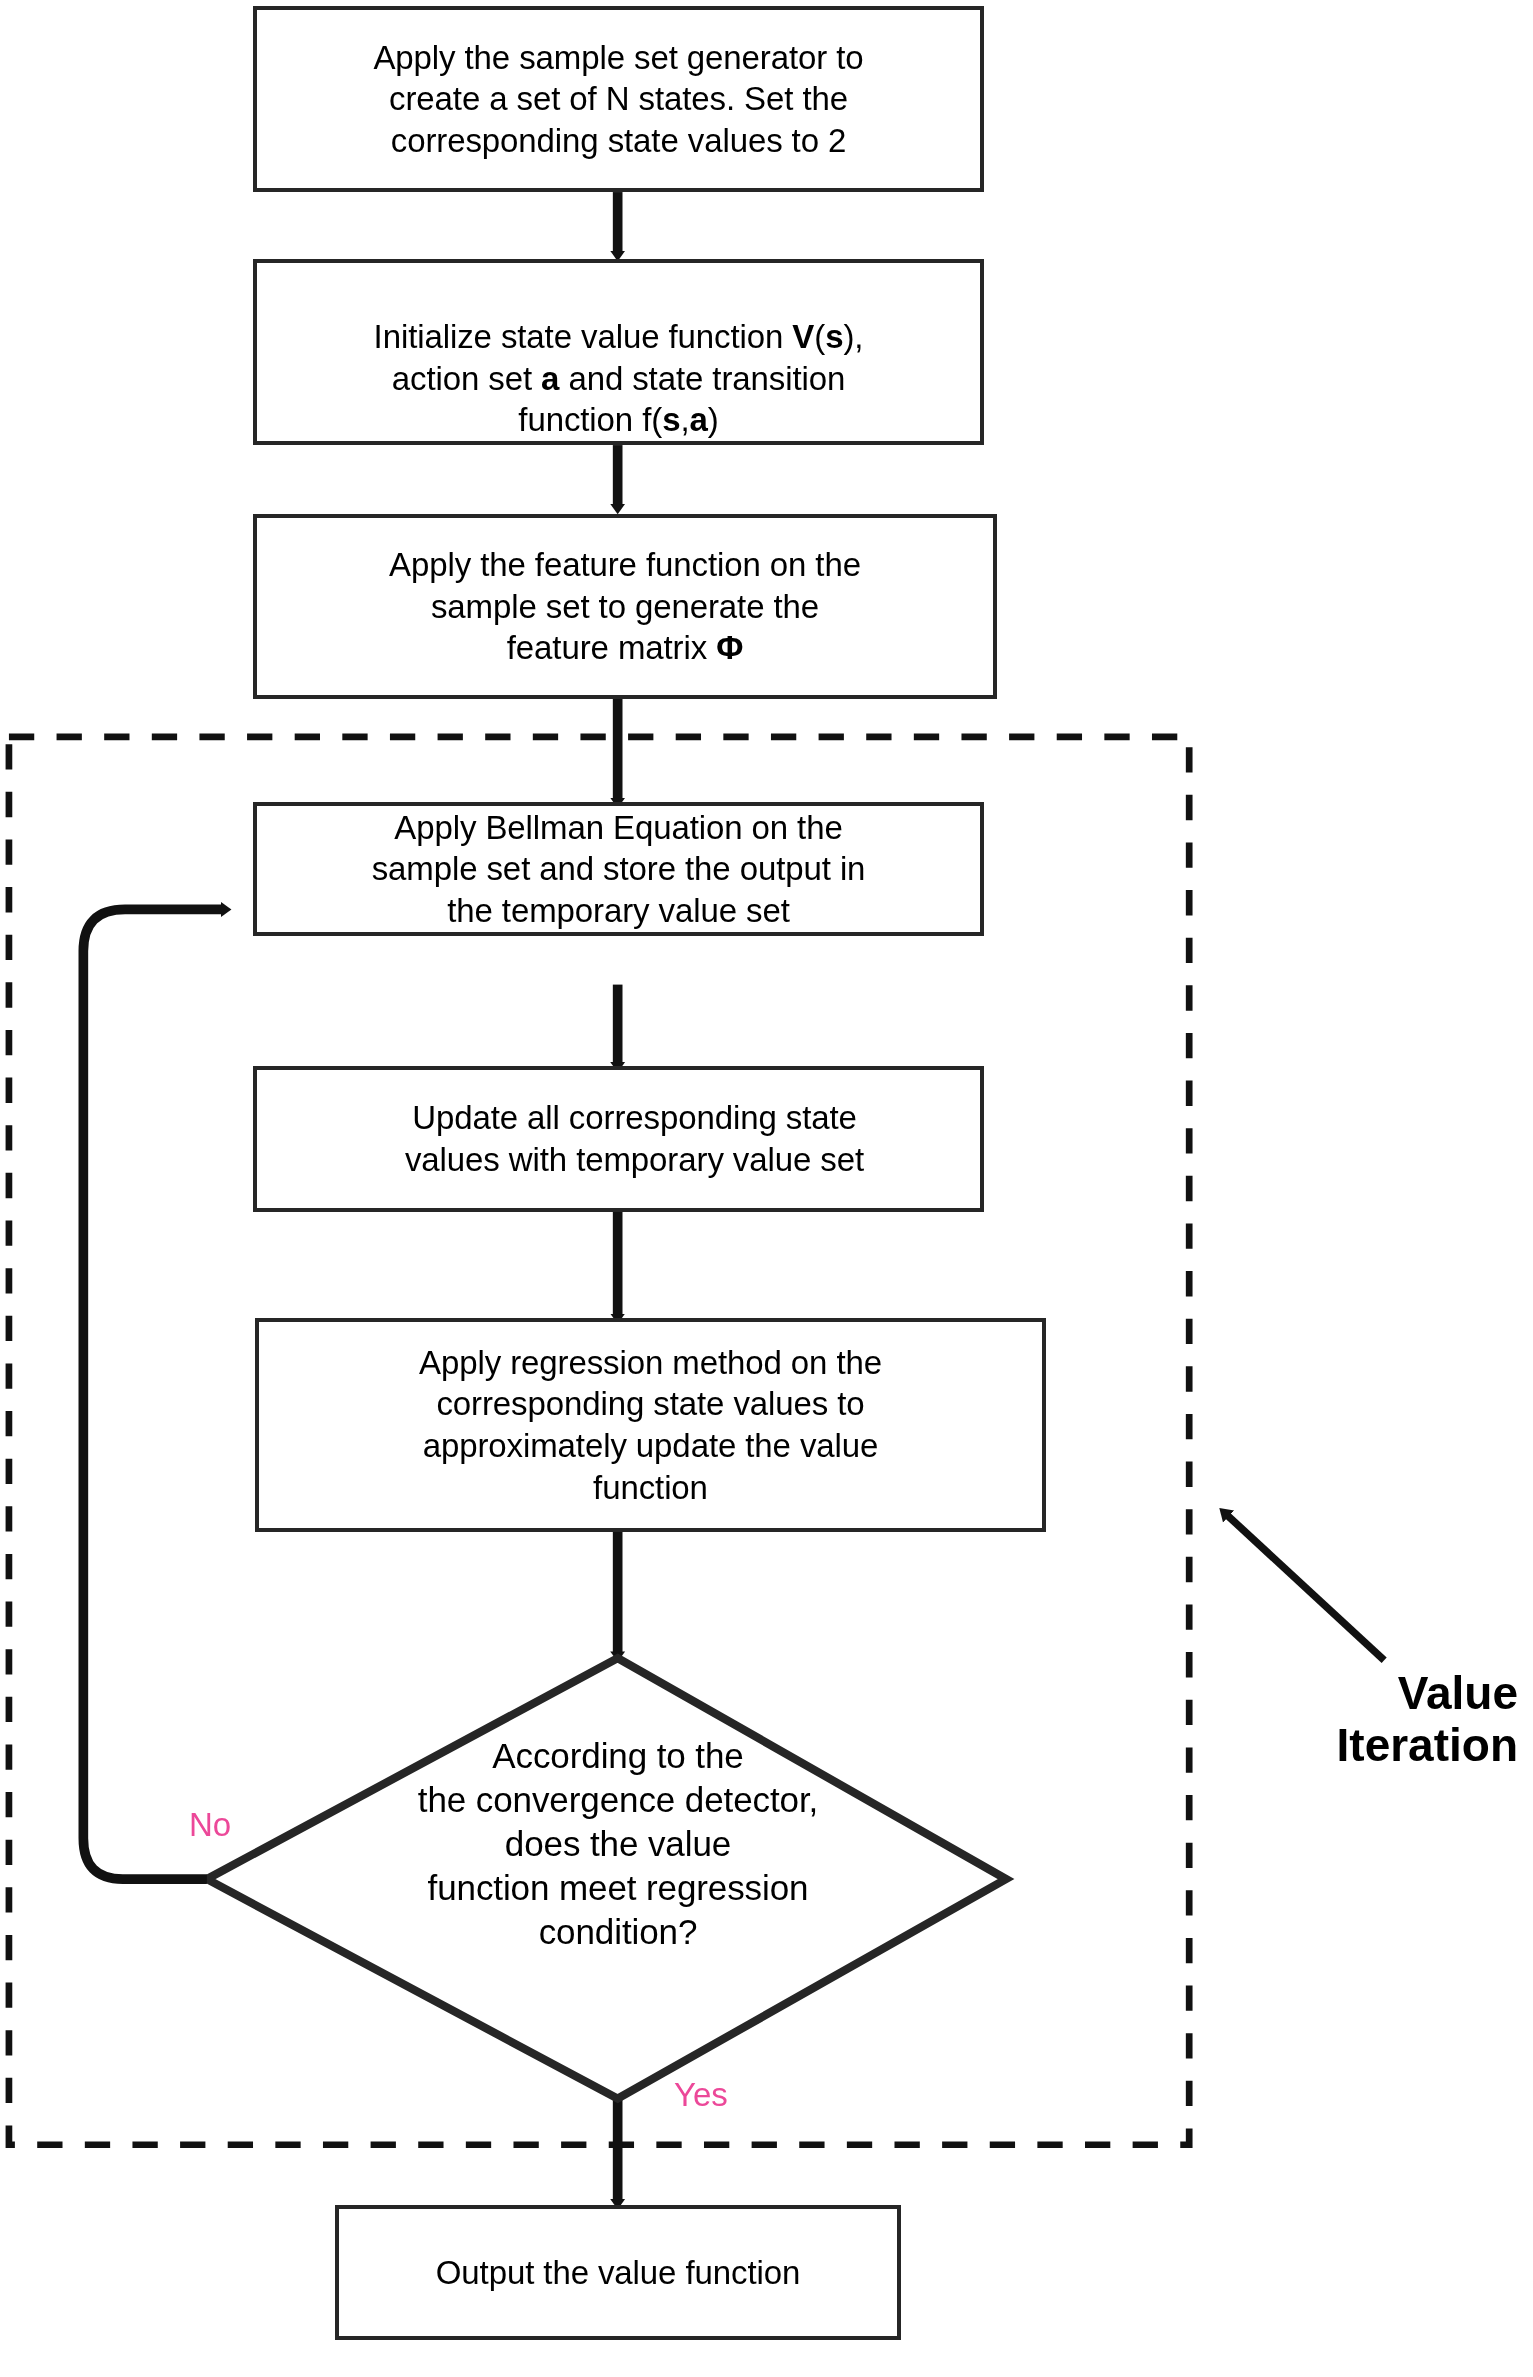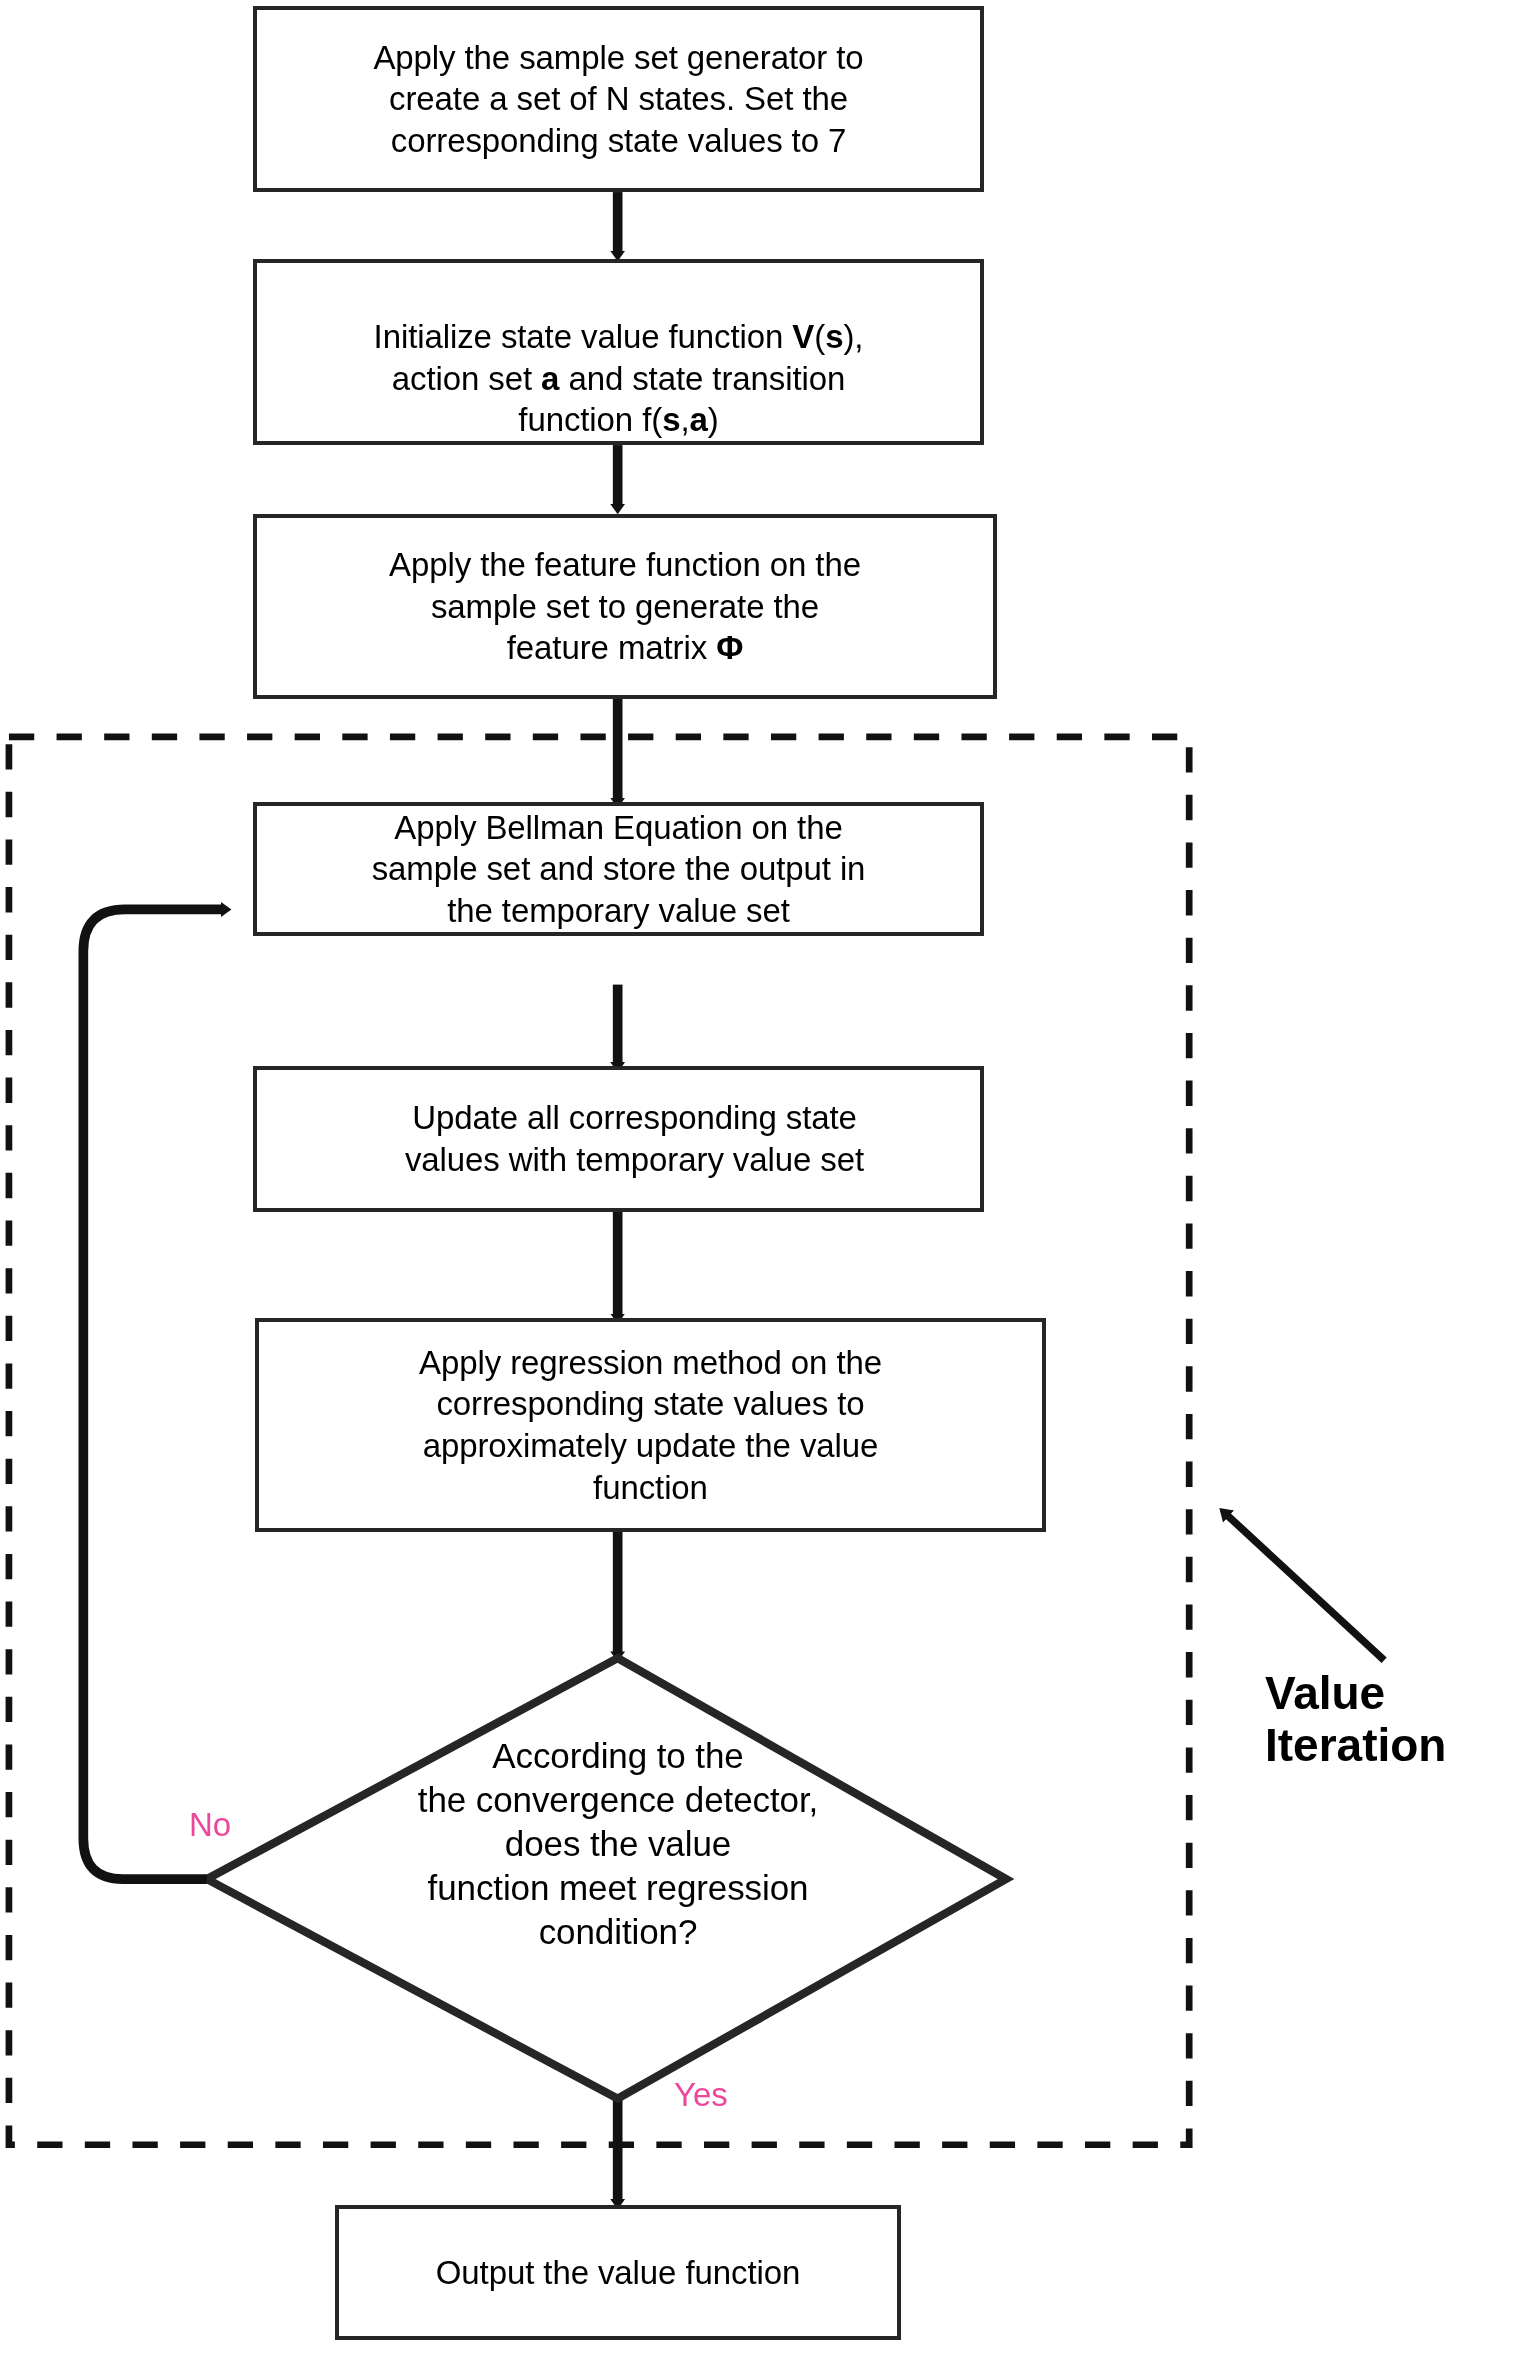--- a/index.html
+++ b/index.html
@@ -64,21 +64,21 @@
     line-height: 1.1;
     z-index: 4;
   }
   .group-label {
     position: absolute;
     color: #000000;
     font-family: "Liberation Sans", sans-serif;
     font-weight: bold;
     font-size: 46px;
     line-height: 1.14;
-    text-align: left;
+    text-align: right;
     white-space: pre-line;
     z-index: 4;
   }
   .bold {
     font-weight: bold;
   }
 </style>
 </head>
 <body>
 
@@ -116,21 +116,21 @@
     <polygon points="830,2228 1352,2525 830,2820 278,2525" fill="#ffffff" stroke="#262626" stroke-width="11"></polygon>
 
     <path d="M 278,2525 L 165,2525 Q 112,2525 112,2470 L 112,1278 Q 112,1222 168,1222 L 300,1222" fill="none" stroke="#111111" stroke-width="13" marker-end="url(#arrowRight)"></path>
 
     <line x1="1860" y1="2231" x2="1648" y2="2035" stroke="#111111" stroke-width="10" marker-end="url(#arrowUp)"></line>
   </svg>
 
   <div class="node-box" style="left:253px; top:6px; width:731px; height:186px;">
     <span class="txt">Apply the sample set generator to
 create a set of N states. Set the
-corresponding state values  to 7</span>
+corresponding state values  to 2</span>
   </div>
 
   <div class="node-box" style="left:253px; top:259px; width:731px; height:186px;align-items:flex-end;">
     <span class="txt">Initialize state value function <span class="bold">V</span>(<span class="bold">s</span>),
 action set <span class="bold">a</span> and state transition
 function f(<span class="bold">s</span>,<span class="bold">a</span>)</span>
   </div>
 
   <div class="node-box" style="left:253px; top:514px; width:744px; height:185px;">
     <span class="txt">Apply the feature function on the

